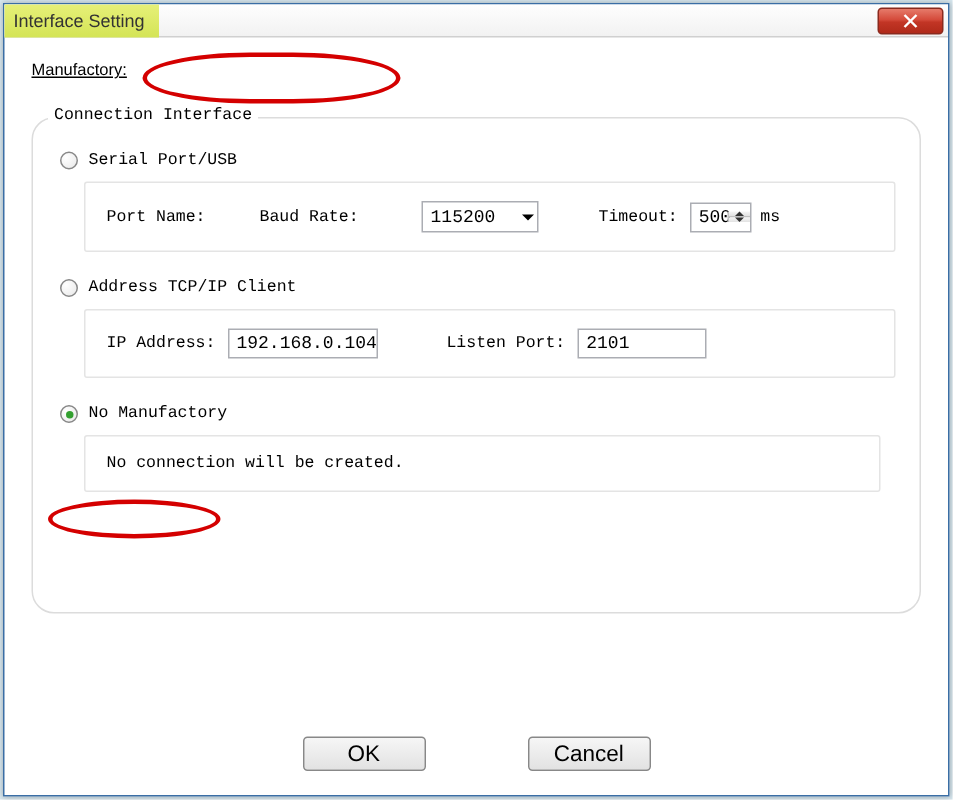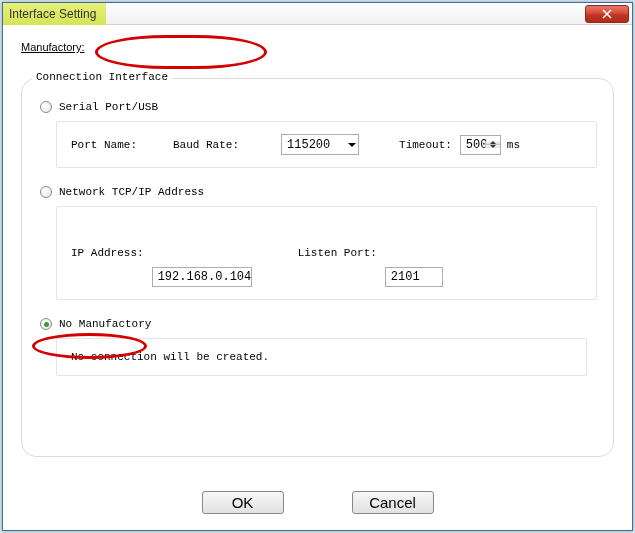--- a/index.html
+++ b/index.html
@@ -85,21 +85,20 @@
   .combo.port  { width: 105px; }
   .combo.baud  { width: 78px; margin-left: 34px; }
   .textbox {
     height: 20px;
     border: 1px solid #abadb3;
     background: #fff;
     padding: 0 5px;
     font-size: 12px;
     display: flex;
     align-items: center;
-    margin-top: 48px;
   }
   .spinner {
     display: flex;
     align-items: center;
     border: 1px solid #abadb3;
     height: 20px;
     background: #fff;
   }
   .spinner .val { padding: 0 3px 0 5px; display:flex; align-items:center; width:24px; font-size:12px; }
   .spinner .btns { display:flex; flex-direction:column; width:15px; border-left:1px solid #c0c0c0;}
@@ -240,30 +239,30 @@
             <div class="sbtn">
                 <div class="tri down"></div>
               </div>
           </div>
         </div>
         <span class="label">ms</span>
       </div>
 
       <div class="radio-row">
         <div class="radio"></div>
-        <span>Network TCP/IP Address</span>
+        <span>Address TCP/IP Client</span>
       </div>
       <div class="subpanel">
         <span class="label">IP Address:</span>
         <div class="textbox" style="width:100px">
           <span>192.168.0.104</span>
         </div>
         <span style="width:34px"></span>
         <span class="label">Listen Port:</span>
-        <div class="textbox" style="width:58px">
+        <div class="textbox" style="width:86px">
           <span>2101</span>
         </div>
       </div>
 
       <div class="radio-row">
         <div class="radio checked"></div>
         <span>No Manufactory</span>
       </div>
       <div class="no-conn-text">
         <span>No connection will be created.</span>

